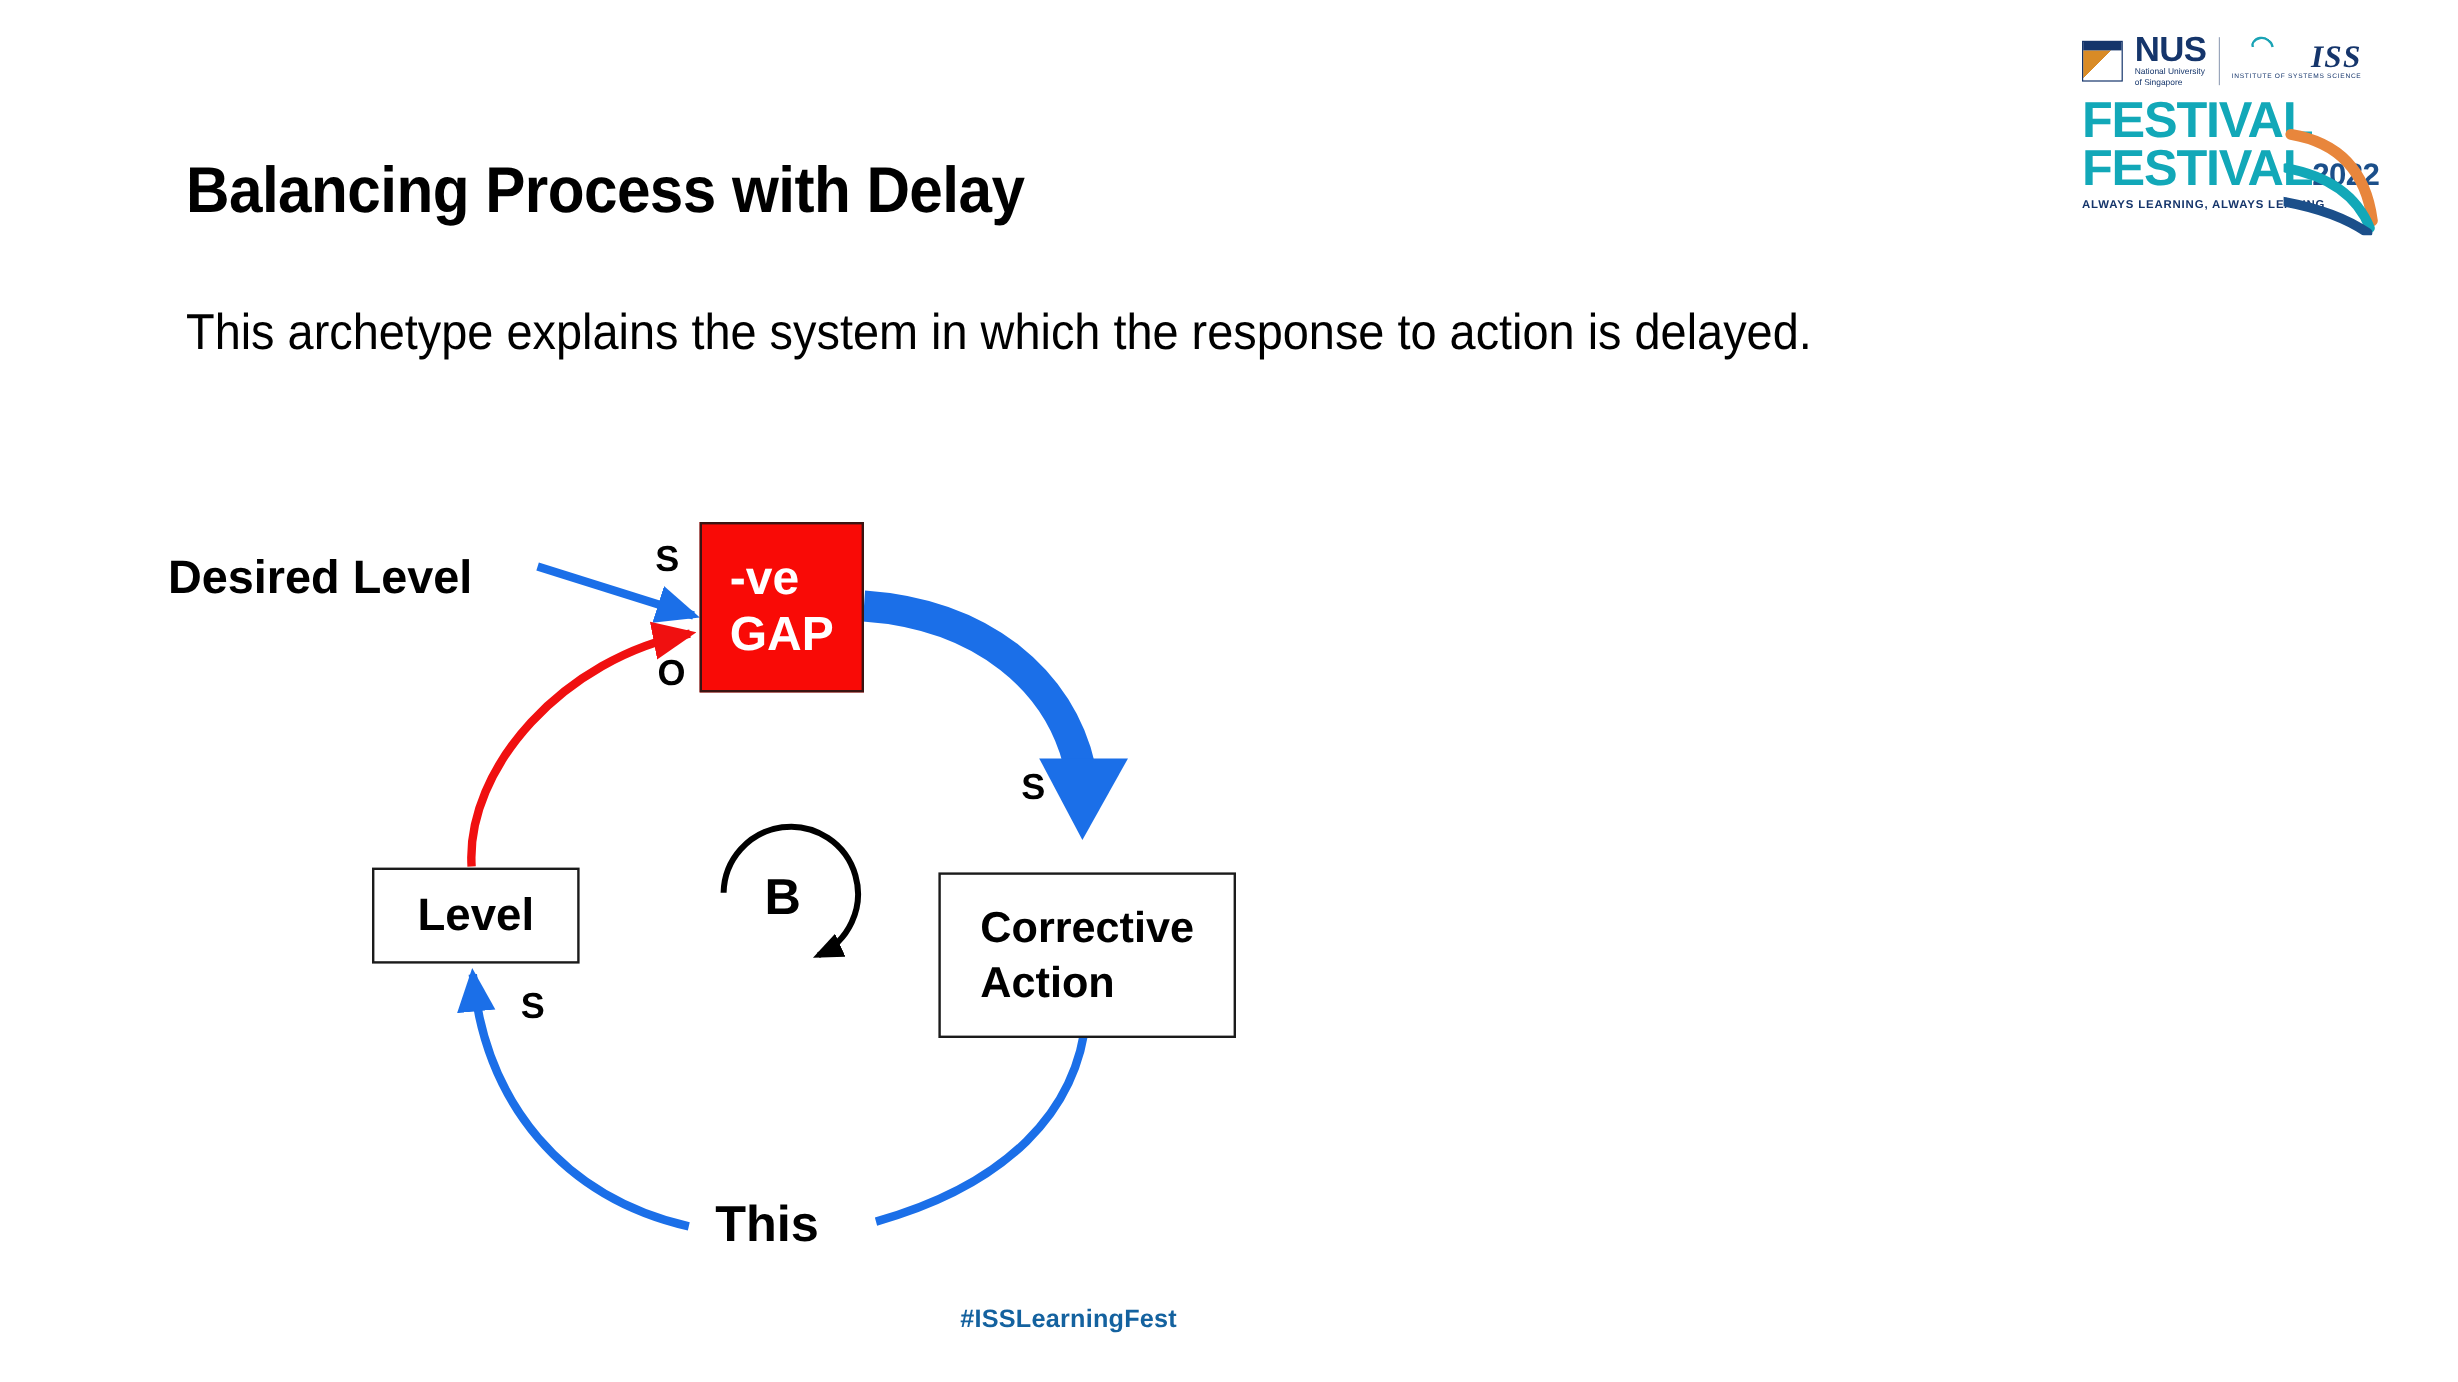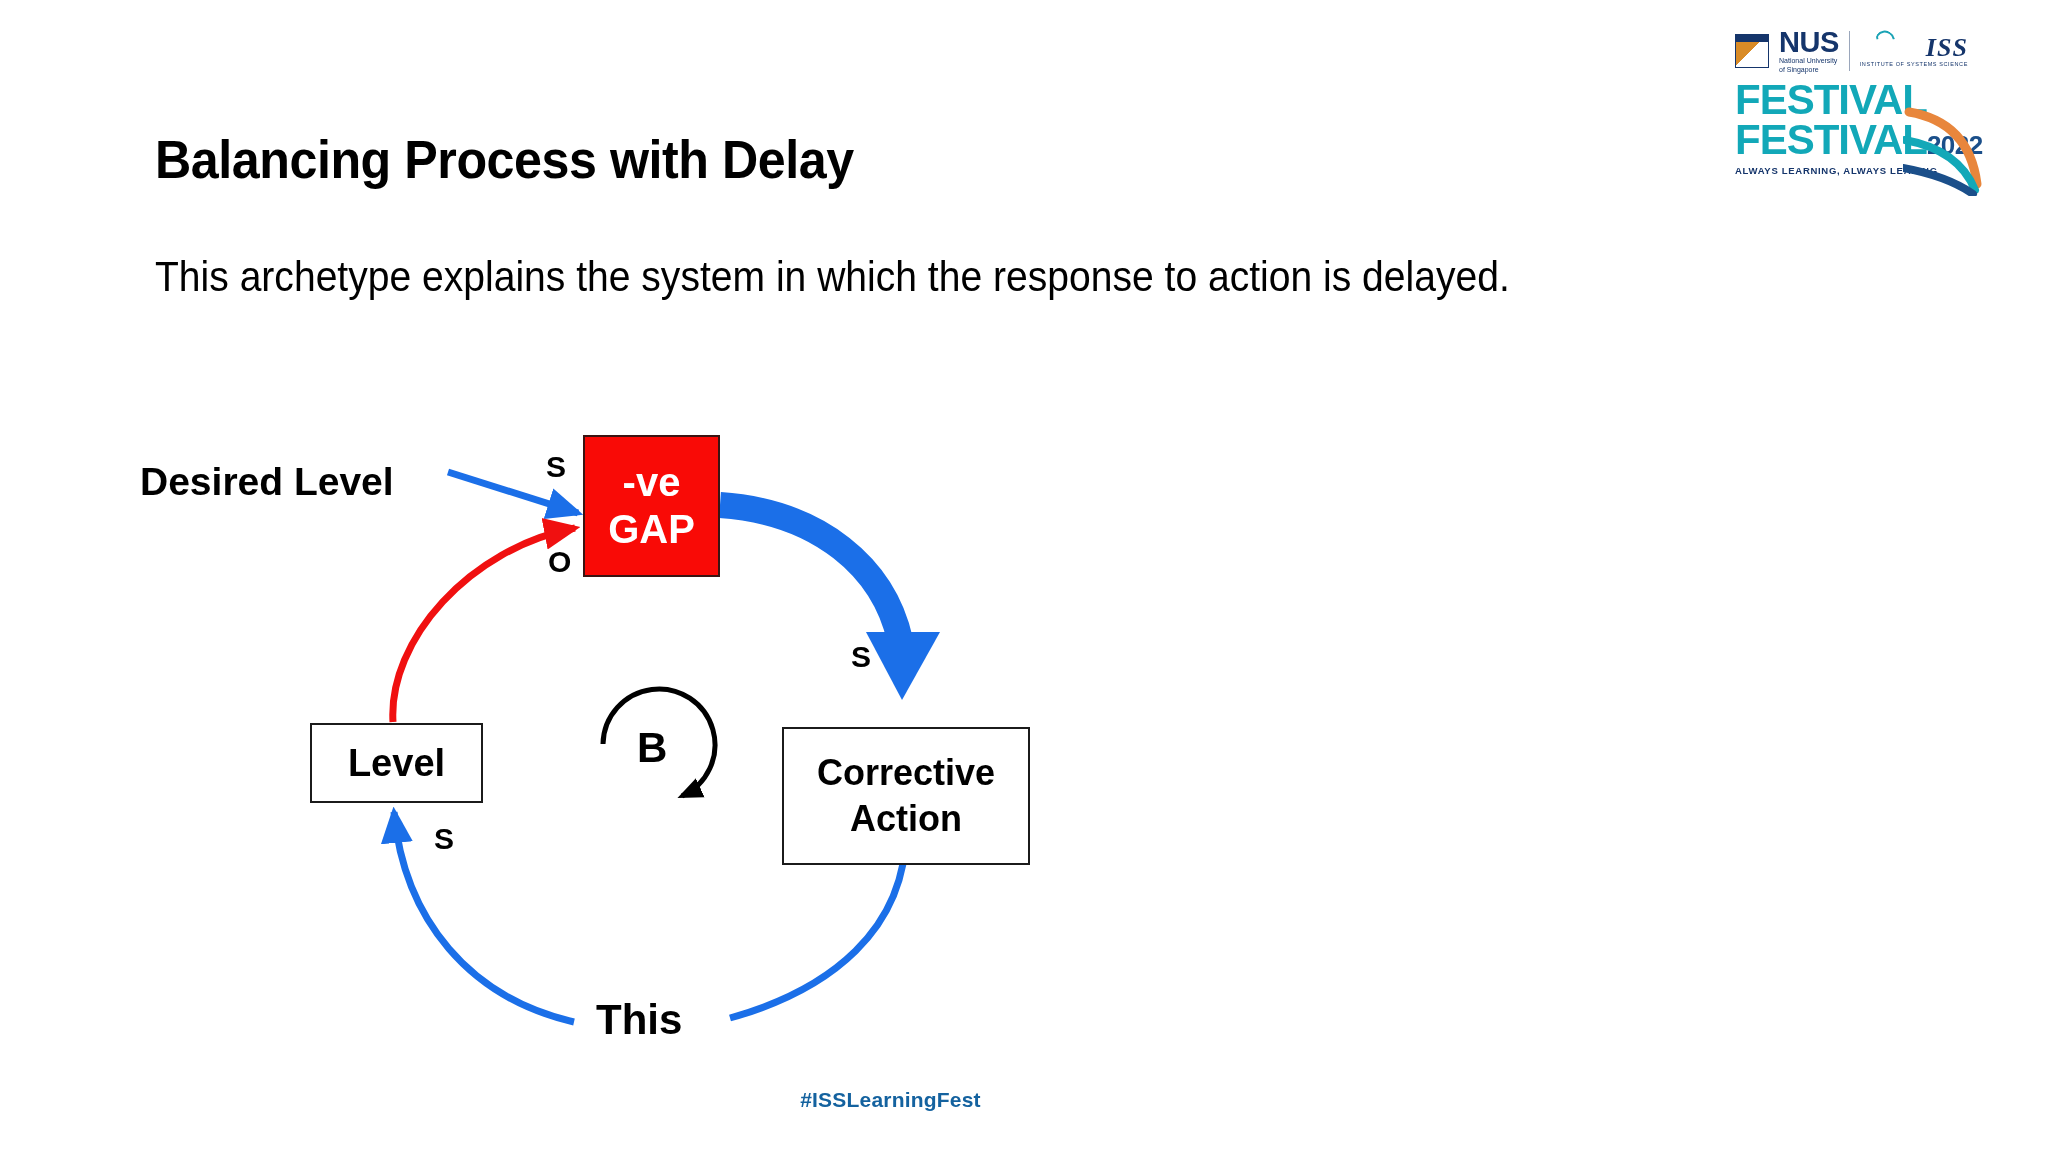--- a/index.html
+++ b/index.html
@@ -156,21 +156,20 @@
     top: 0;
     width: 2048px;
     height: 1152px;
   }
   .node-box {
     position: absolute;
     box-sizing: border-box;
     display: flex;
     align-items: center;
     justify-content: center;
-    text-align: center;
     font-family: "Liberation Sans", sans-serif;
     font-weight: bold;
   }
   #node-gap {
     left: 583px;
     top: 435px;
     width: 137px;
     height: 142px;
     background: #f90a06;
     border: 2px solid #3a1412;

